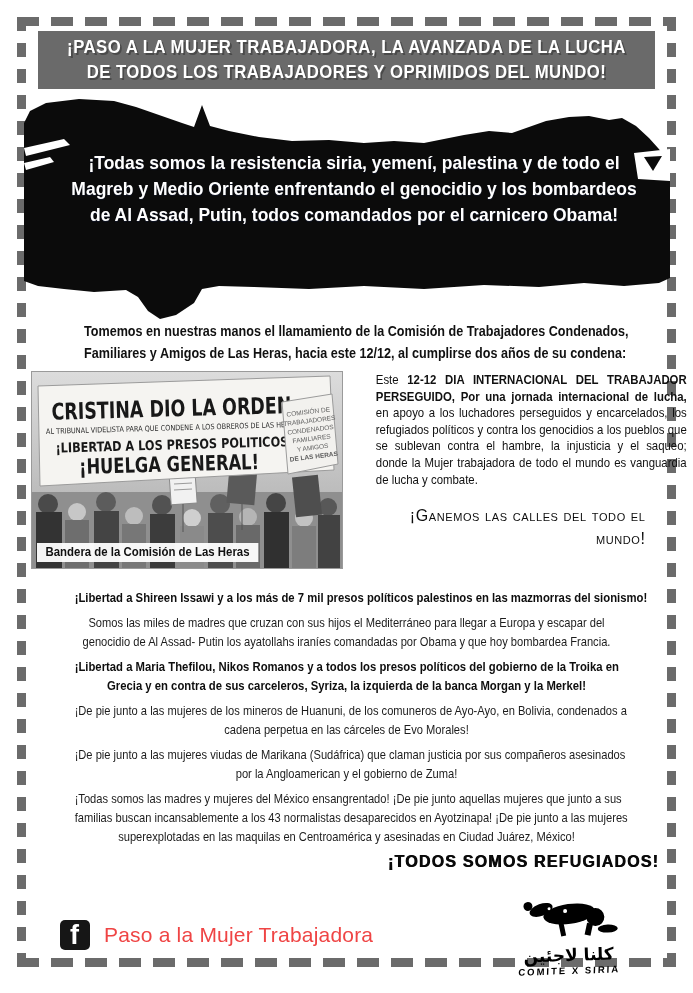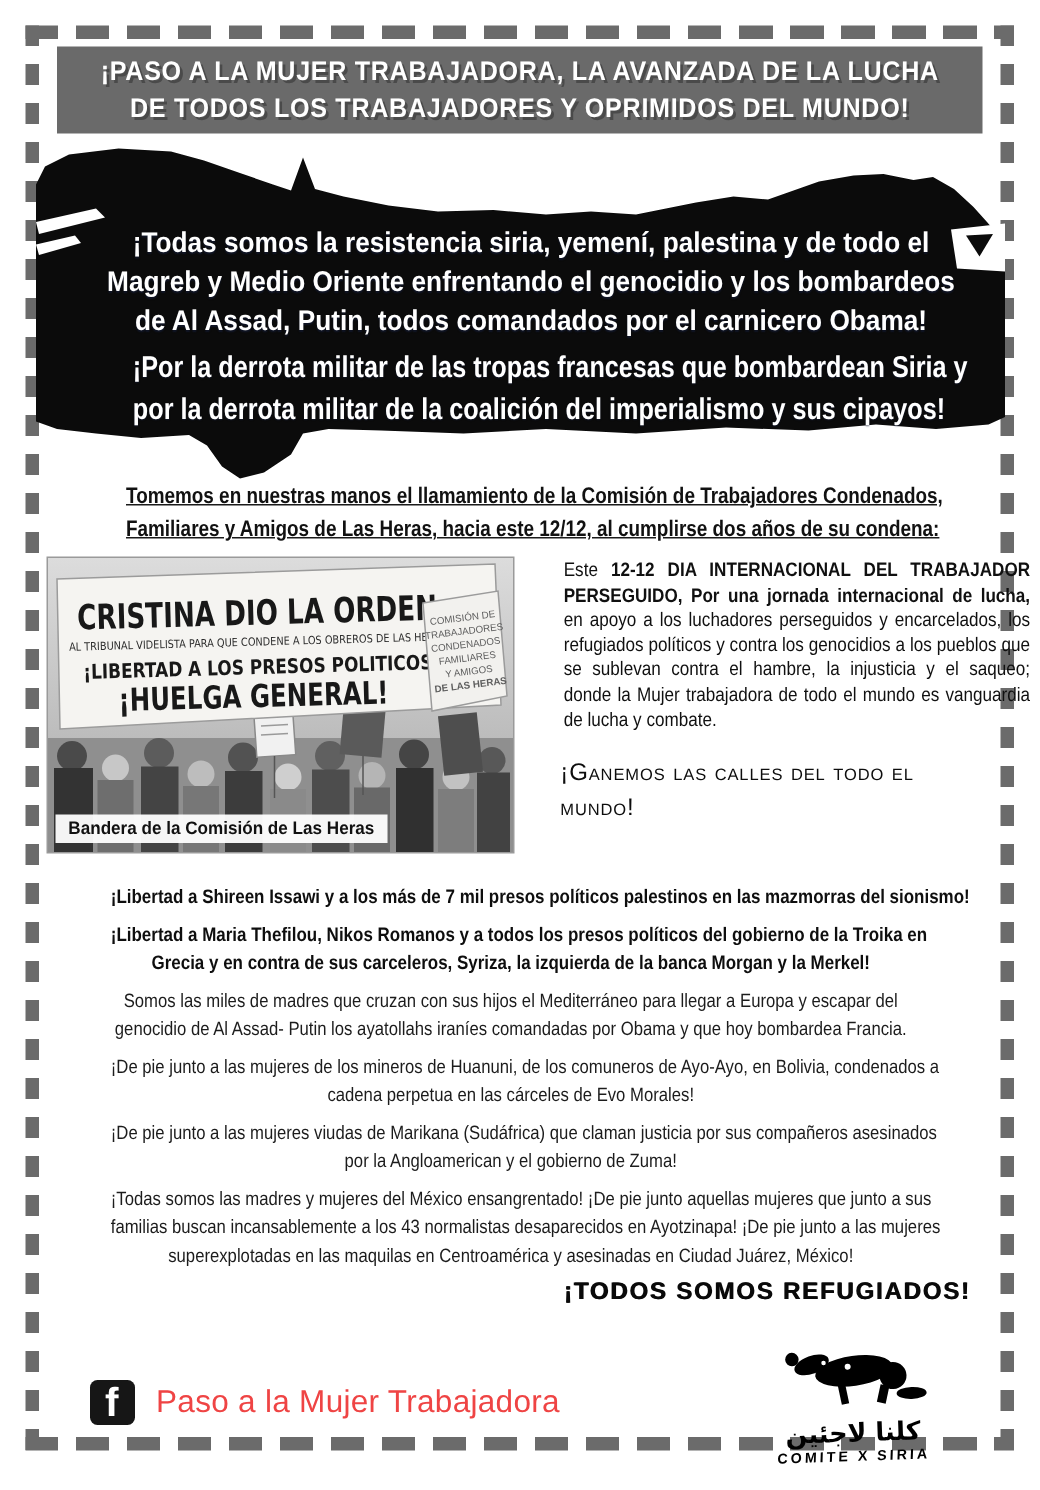--- a/index.html
+++ b/index.html
@@ -26,40 +26,40 @@
   .banner { position:absolute; top:93px; left:24px; width:646px; height:212px; }
   .banner svg { position:absolute; top:0; left:0; }
   .bt { position:absolute; left:0; right:0;padding-left:14px; }
   .bt1 { top:57px; } .bt2 { top:138px; }
   .bt .bline { text-align:center; white-space:nowrap; color:#fff; font-weight:bold;
     transform-origin:50% 50%; text-shadow:0 1px 1px rgba(20,30,60,.55); }
   .bt1 .bline { font-size:19px; line-height:26px; transform:scaleX(.92); }
   .bt2 .bline { font-size:20px; line-height:28px; transform:scaleX(.84); }
 
   
-  .intro { position:absolute; top:320px; left:34px; right:34px;text-decoration:underline; }
+  .intro { position:absolute; top:320px; left:34px; right:34px; }
   .intro .iline { text-align:center; white-space:nowrap; font-weight:bold; font-size:15px;
     line-height:22px; transform:scaleX(.84); transform-origin:50% 50%; color:#111; }
 
   
   .columns { position:absolute; top:372px; left:32px; right:28px; display:flex; gap:12px; }
   .photo { position:relative; width:310px; height:196px; flex:0 0 auto;
     outline:1px solid #9a9a9a; }
   .photo-caption { position:absolute; left:5px; bottom:6px; background:rgba(255,255,255,.95);
     padding:2px 9px 3px; font-weight:bold; font-size:12px; color:#111; white-space:nowrap;
     transform:scaleX(.95); transform-origin:0 50%; }
   .rightcol { flex:1 1 auto; min-width:0; }
   .callout { width:114%; margin-left:-7%; transform:scaleX(.877); transform-origin:50% 0;
     font-size:13px; line-height:16.6px; text-align:justify; color:#101010; }
   .callout b { font-weight:bold; }
-  .slogan { margin:16px auto 0; max-width:272px; text-align:left;
+  .slogan { margin:16px auto 0; max-width:272px; text-align:right;
     font-variant:small-caps; font-size:16px; letter-spacing:.6px; line-height:23px; color:#0d0d0d; }
 
   
-  .lower { position:absolute; top:588px; left:34px; right:46px; }
+  .lower { position:absolute; top:588px; left:34px; right:34px; }
   .para { margin-bottom:6px; }
   .pline { text-align:center; white-space:nowrap; font-size:12.8px; line-height:19px;
     transform:scaleX(.87); transform-origin:50% 50%; color:#1c1c1c; }
   .para.bold .pline { font-weight:bold; font-size:13px; color:#0e0e0e; }
   .refug { margin-top:7px; text-align:right; font-weight:bold; font-size:16px;
     letter-spacing:1.2px; color:#0a0a0a; text-shadow:.6px 0 0 #0a0a0a; }
 
   
   .footer { position:absolute; top:920px; left:44px; right:40px; display:flex;
     align-items:flex-start; justify-content:space-between; }
@@ -94,24 +94,20 @@
       <path fill="#0b0b0b" d="M0,30 L6,18 22,10 55,6 90,8 112,14 135,22 158,30 170,34 178,12 186,33 205,38 235,44 268,48 305,47 340,50 370,48 400,50 420,46 440,42 465,38 488,40 505,34 522,28 545,24 565,23 585,27 598,25 612,33 625,45 634,55 640,62 646,70 646,185 635,190 600,193 560,190 515,194 460,192 400,196 340,193 285,196 230,194 195,193 178,196 170,210 152,222 136,226 124,218 114,204 102,197 70,199 40,196 14,193 0,188 Z"></path>
       <polygon fill="#ffffff" points="0,55 40,46 46,52 2,63"></polygon>
       <polygon fill="#ffffff" points="0,70 26,64 30,69 2,77"></polygon>
       <polygon fill="#ffffff" points="610,60 646,56 646,88 614,86"></polygon>
       <polygon fill="#0b0b0b" points="620,64 638,63 629,78"></polygon>
     </svg>
     <div class="bt bt1">
       <div class="bline">¡Todas somos la resistencia siria, yemení, palestina y de todo el</div>
       <div class="bline">Magreb y Medio Oriente enfrentando el genocidio y los bombardeos</div>
       <div class="bline">de Al Assad, Putin, todos comandados por el carnicero Obama!</div>
-    </div>
-    <div class="bt bt2">
-      <div class="bline">¡Por la derrota militar de las tropas francesas que bombardean Siria y</div>
-      <div class="bline">por la derrota militar de la coalición del imperialismo y sus cipayos!</div>
     </div>
   </div>
 
   <div class="intro">
     <div class="iline">Tomemos en nuestras manos el llamamiento de la Comisión de Trabajadores Condenados,</div>
     <div class="iline">Familiares y Amigos de Las Heras, hacia este 12/12, al cumplirse dos años de su condena:</div>
   </div>
 
   <div class="columns">
 
@@ -184,28 +180,28 @@
       <div class="slogan">¡Ganemos las calles del todo el mundo!</div>
     </div>
   </div>
 
   <div class="lower">
 
     <div class="para bold">
       <div class="pline">¡Libertad a Shireen Issawi y a los más de 7 mil presos políticos palestinos en las mazmorras del sionismo!</div>
     </div>
 
+    <div class="para">
+      <div class="pline">Somos las miles de madres que cruzan con sus hijos el Mediterráneo para llegar a Europa y escapar del</div>
+      <div class="pline">genocidio de Al Assad- Putin los ayatollahs iraníes comandadas por Obama y que hoy bombardea Francia.</div>
+    </div>
+
     <div class="para bold">
       <div class="pline">¡Libertad a Maria Thefilou, Nikos Romanos y a todos los presos políticos del gobierno de la Troika en</div>
       <div class="pline">Grecia y en contra de sus carceleros, Syriza, la izquierda de la banca Morgan y la Merkel!</div>
-    </div>
-
-    <div class="para">
-      <div class="pline">Somos las miles de madres que cruzan con sus hijos el Mediterráneo para llegar a Europa y escapar del</div>
-      <div class="pline">genocidio de Al Assad- Putin los ayatollahs iraníes comandadas por Obama y que hoy bombardea Francia.</div>
     </div>
 
 
     <div class="para">
       <div class="pline">¡De pie junto a las mujeres de los mineros de Huanuni, de los comuneros de Ayo-Ayo, en Bolivia, condenados a</div>
       <div class="pline">cadena perpetua en las cárceles de Evo Morales!</div>
     </div>
 
     <div class="para">
       <div class="pline">¡De pie junto a las mujeres viudas de Marikana (Sudáfrica) que claman justicia por sus compañeros asesinados</div>

